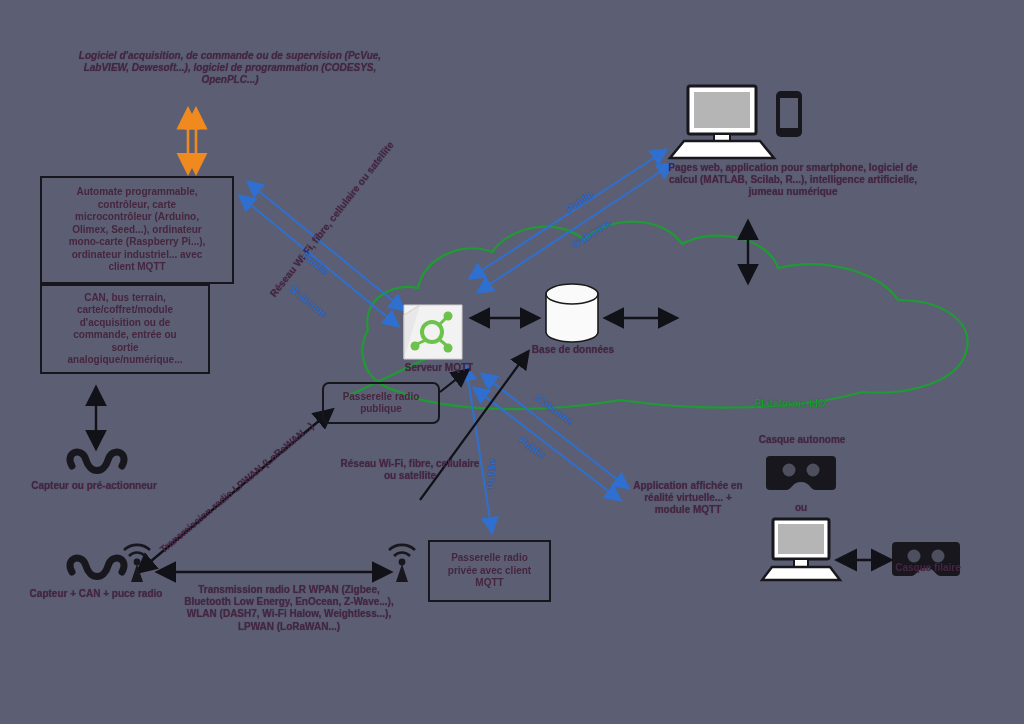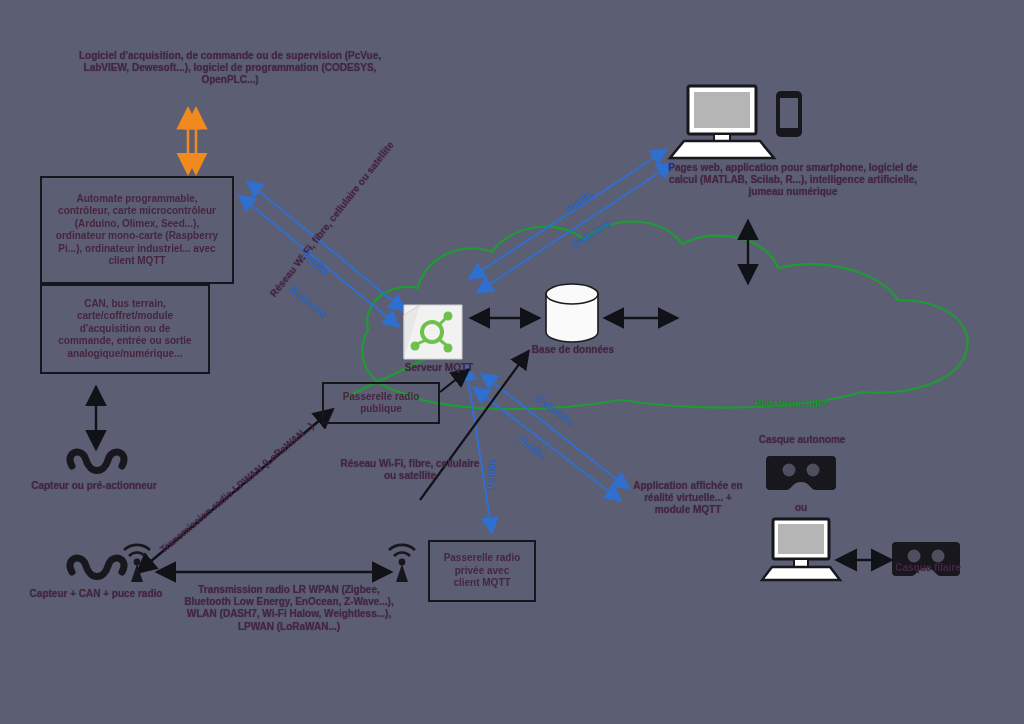--- a/index.html
+++ b/index.html
@@ -5,21 +5,21 @@
   html,body{margin:0;padding:0;background:#5c5f73;}
   body{width:1024px;height:724px;position:relative;overflow:hidden;
        font-family:"Liberation Sans",sans-serif;color:#3a2a4a;}
   .stage{position:absolute;left:0;top:0;width:1024px;height:724px;}
   .txt{position:absolute;text-align:center;line-height:1.22;color:#46253f;
        font-weight:bold;text-shadow:0 0 1px rgba(40,20,60,.5);}
   .t10{font-size:10px;}
   .t9{font-size:9px;}
   .box{position:absolute;border:2px solid #16161c;box-sizing:border-box;
        display:flex;align-items:center;justify-content:center;}
-  .boxtxt{font-size:10px;font-weight:bold;color:#46253f;text-align:center;line-height:1.25;padding:2px 11px;}
+  .boxtxt{font-size:10px;font-weight:bold;color:#46253f;text-align:center;line-height:1.25;padding:2px 17px;}
   .rot{transform-origin:50% 50%;white-space:nowrap;}
   .blue{color:#2f6fd0;}
   .green{color:#1f9b33;}
   svg{position:absolute;left:0;top:0;overflow:visible;}
 </style>
 </head>
 <body>
 
 <div class="stage">
 
@@ -154,21 +154,21 @@
     </g>
 
     <g>
       <path d="M396,582 l6,-18 l6,18 z" fill="#17171d"></path>
       <circle cx="402" cy="562" r="3.4" fill="#17171d"></circle>
       <path d="M394,556 a11,11 0 0 1 16,0" fill="none" stroke="#17171d" stroke-width="2.6"></path>
       <path d="M389,550 a19,19 0 0 1 26,0" fill="none" stroke="#17171d" stroke-width="2.6"></path>
     </g>
   </svg>
 
-  <div class="txt t10" style="left:60px;top:50px;width:340px;">Logiciel d'acquisition, de commande ou de supervision (PcVue, LabVIEW, Dewesoft...), logiciel de programmation (CODESYS, OpenPLC...)</div>
+  <div class="txt t10" style="left:60px;top:50px;width:340px;font-style:italic;">Logiciel d'acquisition, de commande ou de supervision (PcVue, LabVIEW, Dewesoft...), logiciel de programmation (CODESYS, OpenPLC...)</div>
 
   <div class="box" style="left:40px;top:176px;width:194px;height:108px;">
     <div class="boxtxt">Automate programmable, contrôleur, carte microcontrôleur (Arduino, Olimex, Seed...), ordinateur mono-carte (Raspberry Pi...), ordinateur industriel... avec client MQTT</div>
   </div>
 
   <div class="box" style="left:40px;top:284px;width:170px;height:90px;">
     <div class="boxtxt">CAN, bus terrain, carte/coffret/module d'acquisition ou de commande, entrée ou sortie analogique/numérique...</div>
   </div>
 
   <div class="txt t10" style="left:30px;top:480px;width:128px;">Capteur ou pré-actionneur</div>
@@ -176,25 +176,25 @@
   <div class="txt t10" style="left:18px;top:588px;width:156px;">Capteur + CAN + puce radio</div>
 
   <div class="txt t10 rot" style="left:236px;top:215px;width:190px;transform:rotate(-52deg);">Réseau Wi-Fi, fibre, cellulaire ou satellite</div>
 
   <div class="txt t10" style="left:340px;top:458px;width:140px;">Réseau Wi-Fi, fibre, cellulaire ou satellite</div>
 
   <div class="txt t10 rot" style="left:112px;top:482px;width:250px;transform:rotate(-40deg);">Transmission radio LPWAN (LoRaWAN...)</div>
 
   <div class="txt t10" style="left:178px;top:584px;width:222px;">Transmission radio LR WPAN (Zigbee, Bluetooth Low Energy, EnOcean, Z-Wave...), WLAN (DASH7, Wi-Fi Halow, Weightless...), LPWAN (LoRaWAN...)</div>
 
-  <div class="box" style="left:322px;top:382px;width:118px;height:42px;">
+  <div class="box" style="left:322px;top:382px;width:118px;height:42px;border-radius:7px;">
     <div class="boxtxt">Passerelle radio publique</div>
   </div>
 
-  <div class="box" style="left:428px;top:540px;width:108px;height:62px;">
+  <div class="box" style="left:428px;top:540px;width:123px;height:62px;">
     <div class="boxtxt">Passerelle radio privée avec client MQTT</div>
   </div>
 
   <div class="txt t10" style="left:386px;top:362px;width:106px;">Serveur MQTT</div>
 
   <div class="txt t10" style="left:518px;top:344px;width:110px;">Base de données</div>
 
   <div class="txt t10" style="left:668px;top:162px;width:250px;">Pages web, application pour smartphone, logiciel de calcul (MATLAB, Scilab, R...), intelligence artificielle, jumeau numérique</div>
 
 

